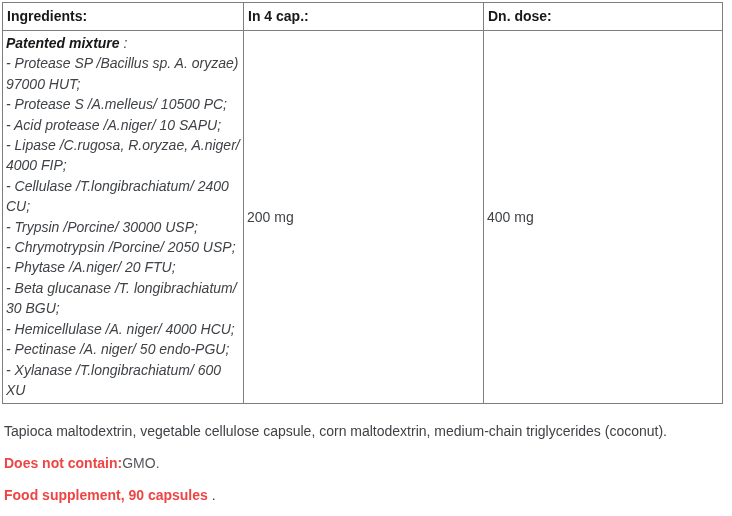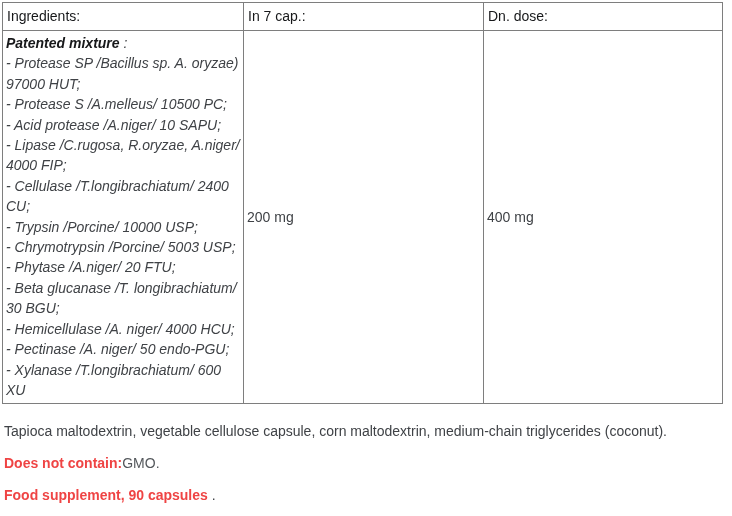--- a/index.html
+++ b/index.html
@@ -20,21 +20,21 @@
     width: 720px;
     margin: 2px 0 0 2px;
   }
   .ingredients-table th,
   .ingredients-table td {
     border: 1.4px solid #7e7e7e;
     font-size: 14px;
     box-sizing: border-box;
   }
   .ingredients-table th {
-    font-weight: 400;
+    font-weight: 700;
     color: #17181a;
     text-align: left;
     padding: 3px 21px 4px 4px;
     line-height: 20px;
     white-space: nowrap;
     overflow: hidden;
   }
   td.cell-ingredients {
     vertical-align: top;
     padding: 2px 1px 3px 3px;
@@ -72,36 +72,36 @@
 
 <table class="ingredients-table">
   <colgroup>
     <col style="width:241px">
     <col style="width:240px">
     <col style="width:239px">
   </colgroup>
   <thead>
     <tr>
       <th>Ingredients:</th>
-      <th>In 7 cap.:</th>
+      <th>In 4 cap.:</th>
       <th>Dn. dose:</th>
     </tr>
   </thead>
   <tbody>
     <tr>
       <td class="cell-ingredients">
         <div class="ing-group"><b>Patented mixture</b><span> :</span></div>
         <div>
             <div class="ing-item">- Protease SP /Bacillus sp. A. oryzae) 97000 HUT;</div>
             <div class="ing-item">- Protease S /A.melleus/ 10500 PC;</div>
             <div class="ing-item">- Acid protease /A.niger/ 10 SAPU;</div>
             <div class="ing-item">- Lipase /C.rugosa, R.oryzae, A.niger/ 4000 FIP;</div>
             <div class="ing-item">- Cellulase /T.longibrachiatum/ 2400 CU;</div>
-            <div class="ing-item">- Trypsin /Porcine/ 10000 USP;</div>
-            <div class="ing-item">- Chrymotrypsin /Porcine/ 5003 USP;</div>
+            <div class="ing-item">- Trypsin /Porcine/ 30000 USP;</div>
+            <div class="ing-item">- Chrymotrypsin /Porcine/ 2050 USP;</div>
             <div class="ing-item">- Phytase /A.niger/ 20 FTU;</div>
             <div class="ing-item">- Beta glucanase /T. longibrachiatum/ 30 BGU;</div>
             <div class="ing-item">- Hemicellulase /A. niger/ 4000 HCU;</div>
             <div class="ing-item">- Pectinase /A. niger/ 50 endo-PGU;</div>
             <div class="ing-item">- Xylanase /T.longibrachiatum/ 600 XU</div>
           </div>
       </td>
       <td class="cell-amount">200 mg</td>
       <td class="cell-amount">400 mg</td>
     </tr>

